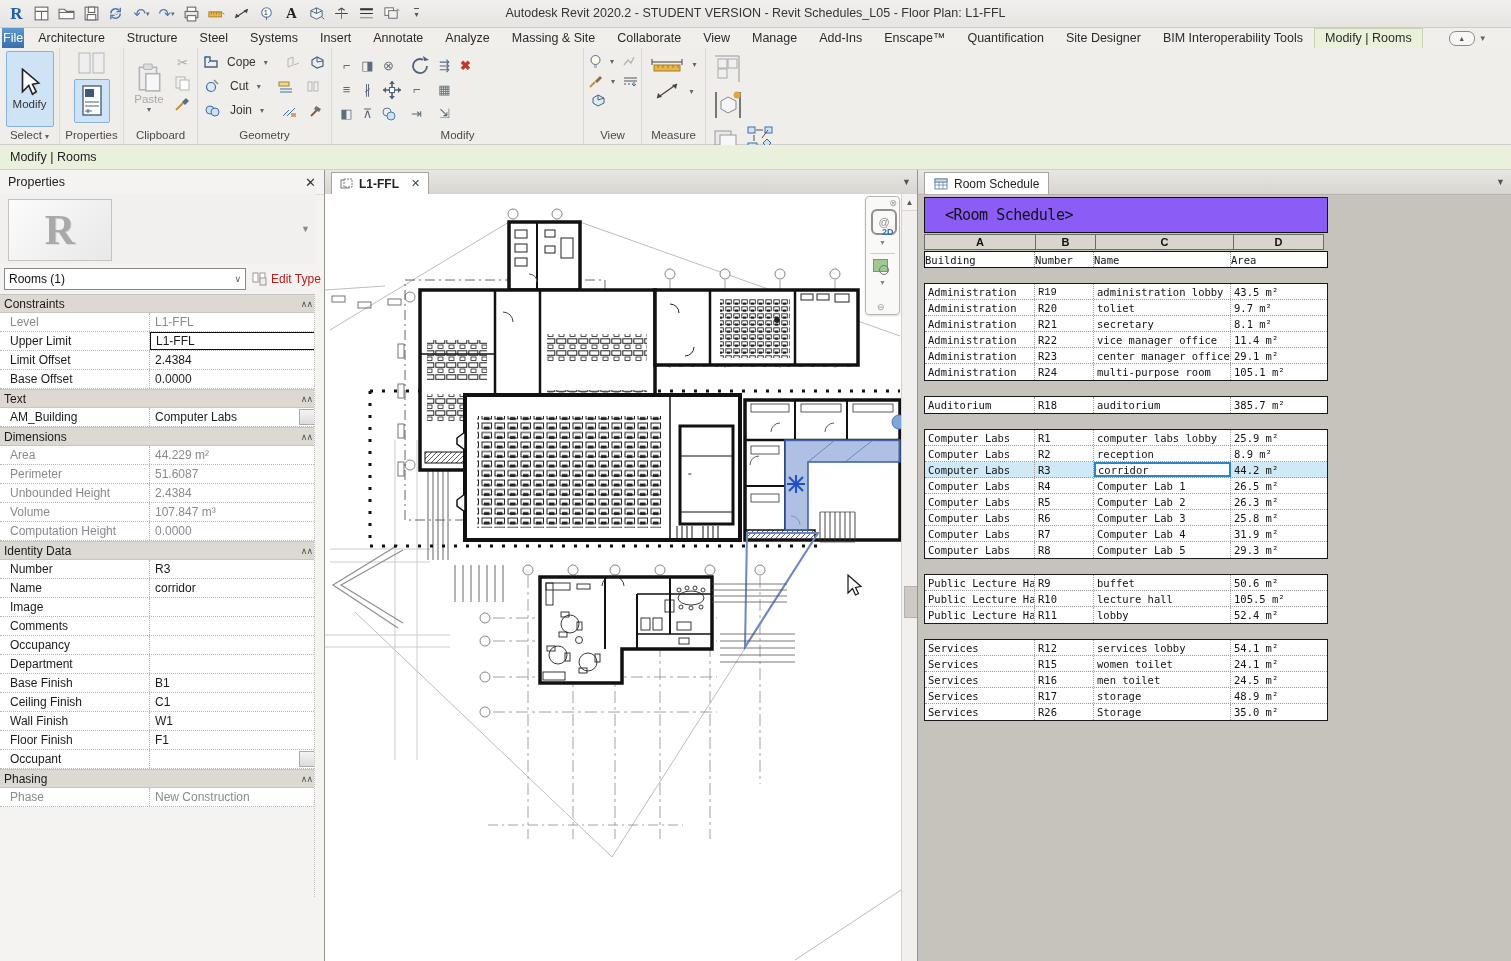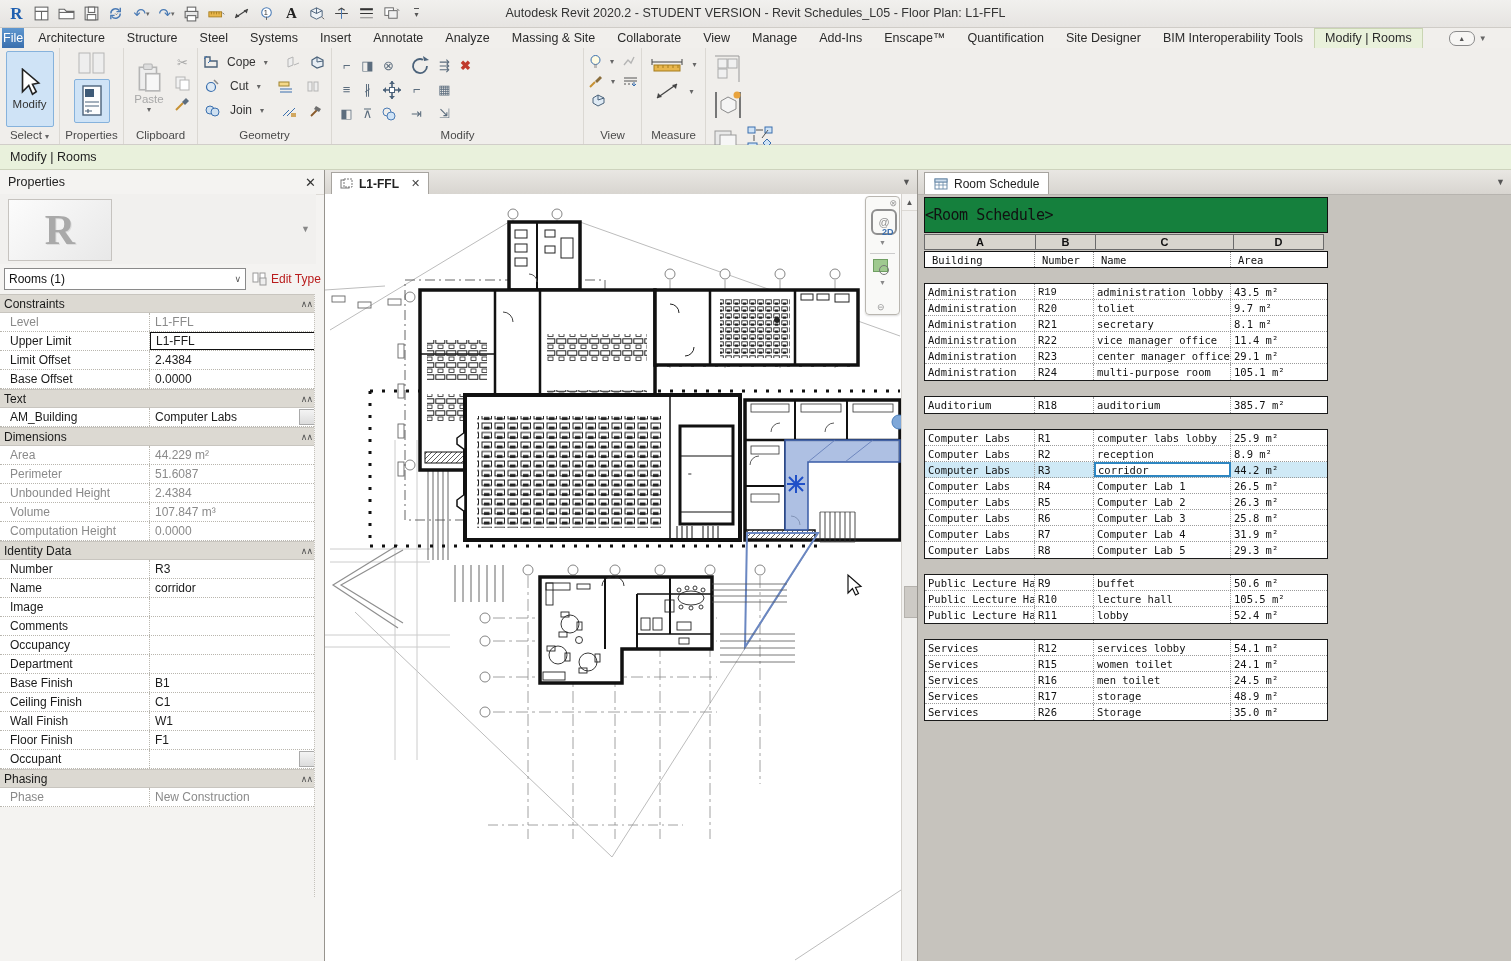--- a/index.html
+++ b/index.html
@@ -98,27 +98,27 @@
   #navbar .divider{position:absolute;left:4px;right:4px;top:56px;border-top:1px solid #ccc}
   #navbar .zoomreg{position:absolute;left:7px;top:62px;width:13px;height:11px;background:#9fc98f;border:1px solid #6f9f62}
   #navbar .mag{position:absolute;left:13px;top:68px;width:8px;height:8px;border:1.5px solid #777;border-radius:50%}
   #navbar .nminus{position:absolute;left:11px;bottom:2px;font-size:9px;color:#999}
 
   
   #schedpanel{left:917px;top:170px;width:594px;height:791px;background:#c6c3bd;border-left:1px solid #97948e;box-sizing:border-box}
   .schedtab{height:21px;background:#fff;border:1px solid #a7a49f;border-bottom:none;margin-left:6px;
      display:flex;align-items:center;padding:0 9px;gap:6px;font-size:12px;color:#222}
   #sched-table{position:absolute;left:6px;top:2px;width:404px;font-family:"DejaVu Sans Mono",monospace;font-size:10.5px;color:#111}
-  .st-title{height:34px;background:#15803d;border:1px solid #111;display:flex;align-items:center;padding-left:0;
+  .st-title{height:34px;background:#8b5cf6;border:1px solid #111;display:flex;align-items:center;padding-left:20px;
      font-size:15px;letter-spacing:-.5px}
   .st-letters{display:flex;height:16px;margin-top:1px}
   .st-letters div{background:#d8d5ce;border:1px solid #6b6b6b;margin-right:-1px;display:flex;align-items:center;justify-content:center;
      font-family:"Liberation Sans",sans-serif;font-size:11px;font-weight:bold;box-sizing:border-box}
   .st-headrow{display:flex;height:17px;background:#fff;border:1px solid #111;margin-top:1px;box-sizing:border-box}
-  .st-headrow div{display:flex;align-items:center;padding-left:7px;border-right:1px dotted #8f8f8f;box-sizing:border-box}
+  .st-headrow div{display:flex;align-items:center;padding-left:0;border-right:1px dotted #8f8f8f;box-sizing:border-box}
   .st-headrow div:last-child{border-right:none}
   .st-gap{height:15px}
   .st-group{border:1px solid #1a1a1a;background:#fff}
   .st-row{display:flex;height:16px;border-bottom:1px dotted #9a9a9a;box-sizing:border-box;background:#fff}
   .st-row:last-child{border-bottom:none}
   .st-row div{display:flex;align-items:center;padding-left:3px;border-right:1px dotted #9a9a9a;box-sizing:border-box;
      white-space:nowrap;overflow:hidden}
   .st-row div:last-child{border-right:none}
   .st-row.selrow{background:#cfe9f6}
   .st-row.selrow .selcell{background:#fff;border:2px solid #2e86c1;padding-left:2px}

